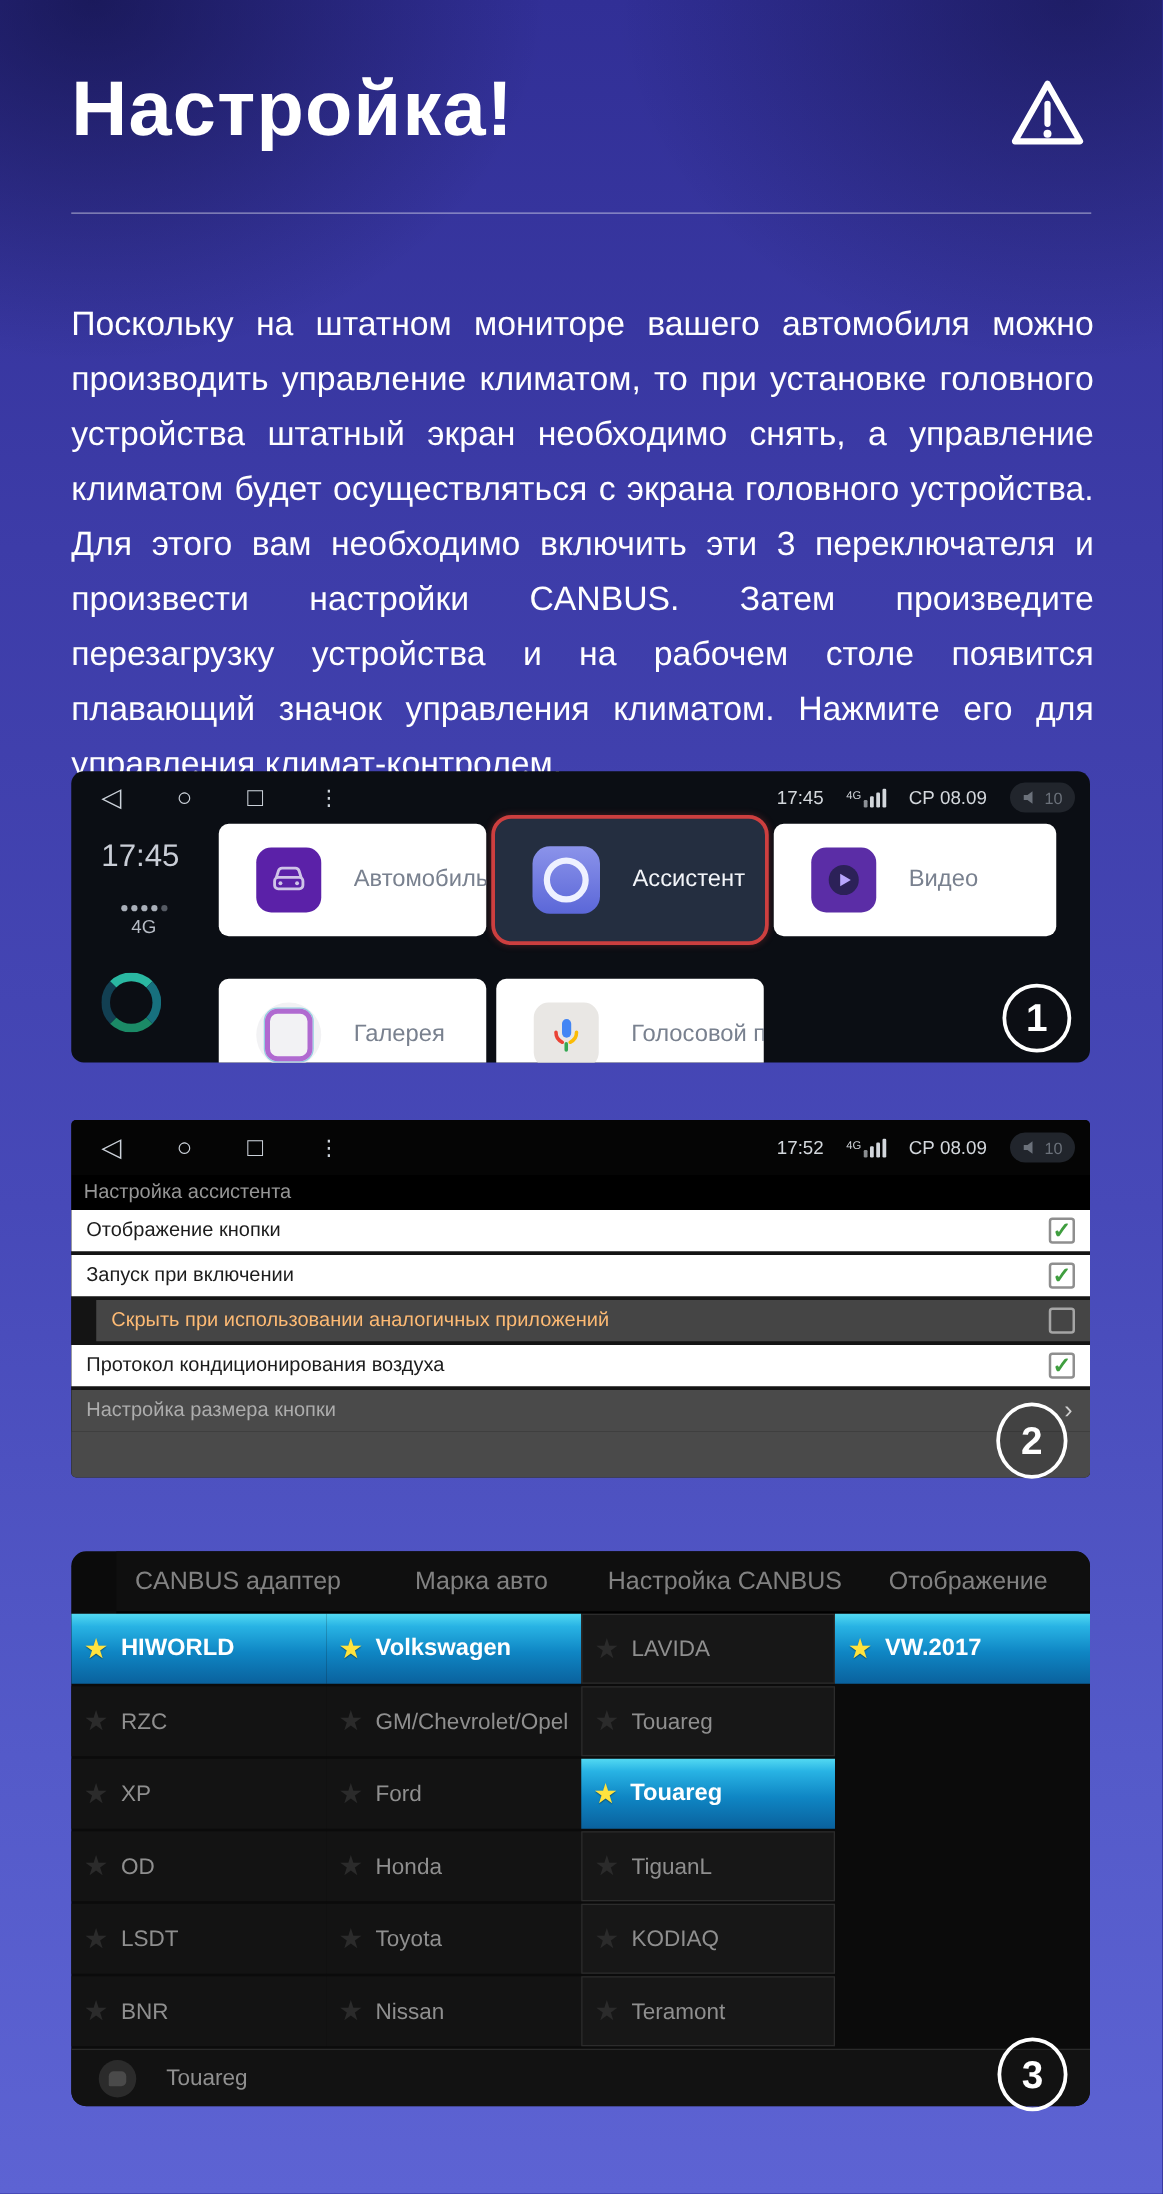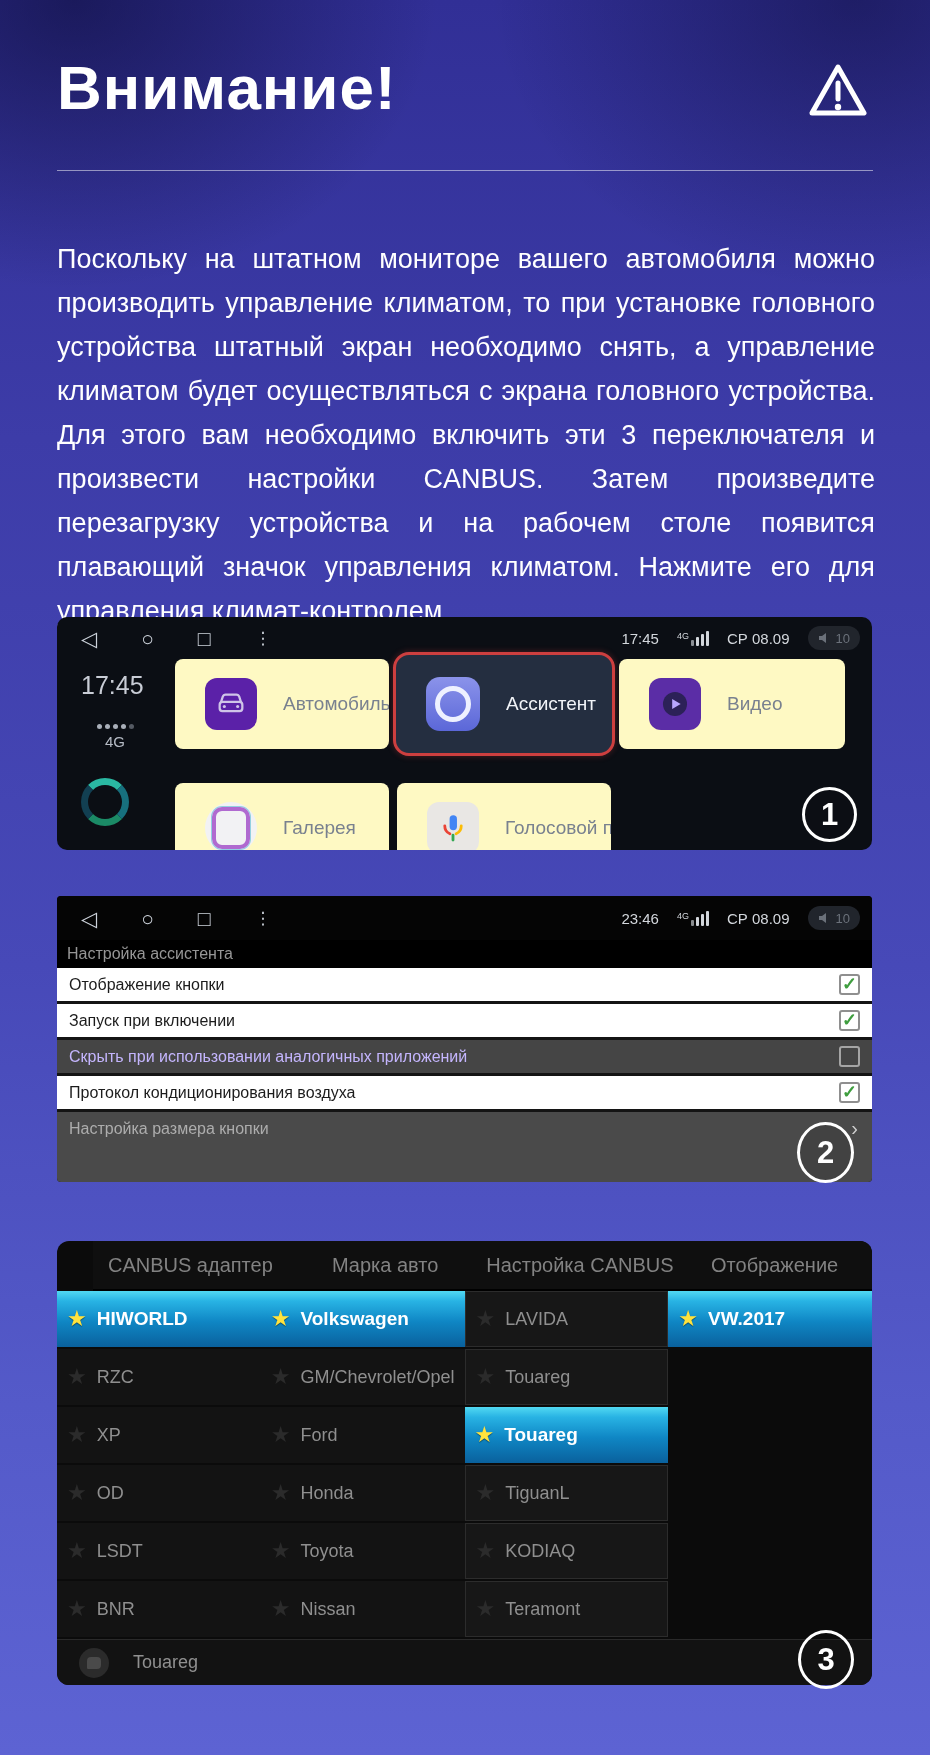--- a/index.html
+++ b/index.html
@@ -38,42 +38,42 @@
   .sb-time{margin:12px 0 0 24px;font-size:25px;color:#c9cdd6;}
   .sb-net{margin:24px 0 0 30px;width:56px;text-align:center;}
   .dots{display:flex;gap:3px;justify-content:center;}
   .dots i{width:5px;height:5px;border-radius:50%;background:#a9afb9;display:block;}
   .dots i:last-child{background:#555a63;}
   .sb-4g{margin-top:4px;font-size:15px;color:#b6bbc5;}
   .ring{margin:28px 0 0 24px;width:48px;height:48px;border-radius:50%;box-sizing:border-box;
     border:7px solid #1d9688;border-color:#2ab8a2 #17707e #1b8a66 #123f52;filter:blur(.4px);}
   .tiles{position:absolute;left:118px;top:38px;width:672px;bottom:0;display:grid;
     grid-template-columns:214px 214px 226px;grid-template-rows:90px 90px;column-gap:8px;row-gap:34px;padding-top:4px;}
-  .tile{position:relative;background:#fef9c3;border-radius:8px;display:flex;align-items:center;padding-left:30px;box-sizing:border-box;}
+  .tile{position:relative;background:#ffffff;border-radius:8px;display:flex;align-items:center;padding-left:30px;box-sizing:border-box;}
   .tile .tlabel{margin-left:26px;color:#79818f;font-size:19px;white-space:nowrap;overflow:hidden;}
   .ticon{width:52px;height:52px;border-radius:12px;flex:0 0 auto;display:flex;align-items:center;justify-content:center;}
   .ticon.car{background:#5b21a8;}
   .ticon.fan{background:#17181c;}
   .ticon.video{background:#5b2da6;}
   .ticon.gallery{background:#f2f2f4;border-radius:50%;}
   .ticon.mic{background:#e9e7e4;}
   .gal-in{width:30px;height:34px;border:4px solid #b06ad0;border-radius:10px;box-shadow:0 0 0 1px rgba(70,180,210,.55);}
   .asst-icon{width:54px;height:54px;border-radius:14px;background:linear-gradient(180deg,#8b93ea,#5b67d8);display:flex;align-items:center;justify-content:center;}
   .asst-ring{width:26px;height:26px;border:5px solid #eef1ff;border-radius:50%;}
   .tile.sel{background:#242e40;border:3px solid #cd3f3f;border-radius:16px;margin:-7px -4px;box-shadow:0 0 6px rgba(205,63,63,.35);}
   .tile.sel .tlabel{color:#f2f4f8;}
   
   .shot2{top:896px;height:286px;border-radius:4px;background:#141414;}
   .shot2 .navbar{height:44px;background:#050505;}
   .s2head{height:28px;background:#000000;color:#969696;font-size:16px;display:flex;align-items:center;padding-left:10px;}
   .srows{background:#141414;}
   .srow{height:33px;margin-bottom:3px;display:flex;align-items:center;padding:0 12px;position:relative;}
   .srow .srlabel{font-size:16px;}
   .srow.light{background:#ffffff;color:#1c1c1c;}
-  .srow.dark{background:#454545;color:#c4b5fd;}
+  .srow.dark{background:#454545;color:#fdba74;margin-left:20px;}
   .srow.gray{background:#4a4a4a;color:#adadad;margin-bottom:0;}
   .cbx{position:absolute;right:12px;width:21px;height:21px;box-sizing:border-box;border:2px solid #8f8f8f;border-radius:3px;
     display:flex;align-items:center;justify-content:center;}
   .cbx.on{background:#fff;}
   .cbx.on i{font-style:normal;color:#3f9e3f;font-weight:bold;font-size:18px;line-height:1;transform:translateY(-1px);}
   .cbx.off{background:#454545;border-color:#a5a5a5;}
   .chev{position:absolute;right:14px;color:#cfcfcf;font-size:20px;}
   .s2foot{height:40px;background:#4a4a4a;}
   
   .shot3{top:1241px;height:444px;border-radius:12px;background:#0b0b0b;display:flex;flex-direction:column;}
@@ -99,21 +99,21 @@
     display:flex;align-items:center;justify-content:center;color:#fff;font-weight:bold;font-size:31px;background:rgba(20,20,20,.15);}
   .b1{left:802px;top:787px;width:55px;height:55px;}
   .b2{left:797px;top:1122px;width:57px;height:61px;}
   .b3{left:798px;top:1630px;width:56px;height:59px;}
 </style>
 </head>
 <body>
 
 <div class="page">
 
-  <div class="title">Внимание!</div>
+  <div class="title">Настройка!</div>
 
   <div class="warn">
     <svg width="64" height="64" viewBox="0 0 64 64">
       <path d="M32 7 L58 53 H6 Z" fill="none" stroke="#ffffff" stroke-width="5" stroke-linejoin="round"></path>
       <line x1="32" y1="23" x2="32" y2="39" stroke="#ffffff" stroke-width="5" stroke-linecap="round"></line>
       <circle cx="32" cy="47" r="3.2" fill="#ffffff"></circle>
     </svg>
   </div>
 
   <div class="divider"></div>
@@ -218,21 +218,21 @@
 
   <div class="shot shot2">
     <div class="navbar">
       <div class="nav-left">
         <span class="nv">◁</span>
         <span class="nv">○</span>
         <span class="nv">□</span>
         <span class="nv menu">⋮</span>
       </div>
       <div class="nav-right">
-        <span>23:46</span>
+        <span>17:52</span>
         <span class="signal">
           <span class="sg-4g">4G</span>
           <span class="bars">
               <i></i>
               <i></i>
               <i></i>
               <i></i>
             </span>
         </span>
         <span>СР 08.09</span>

